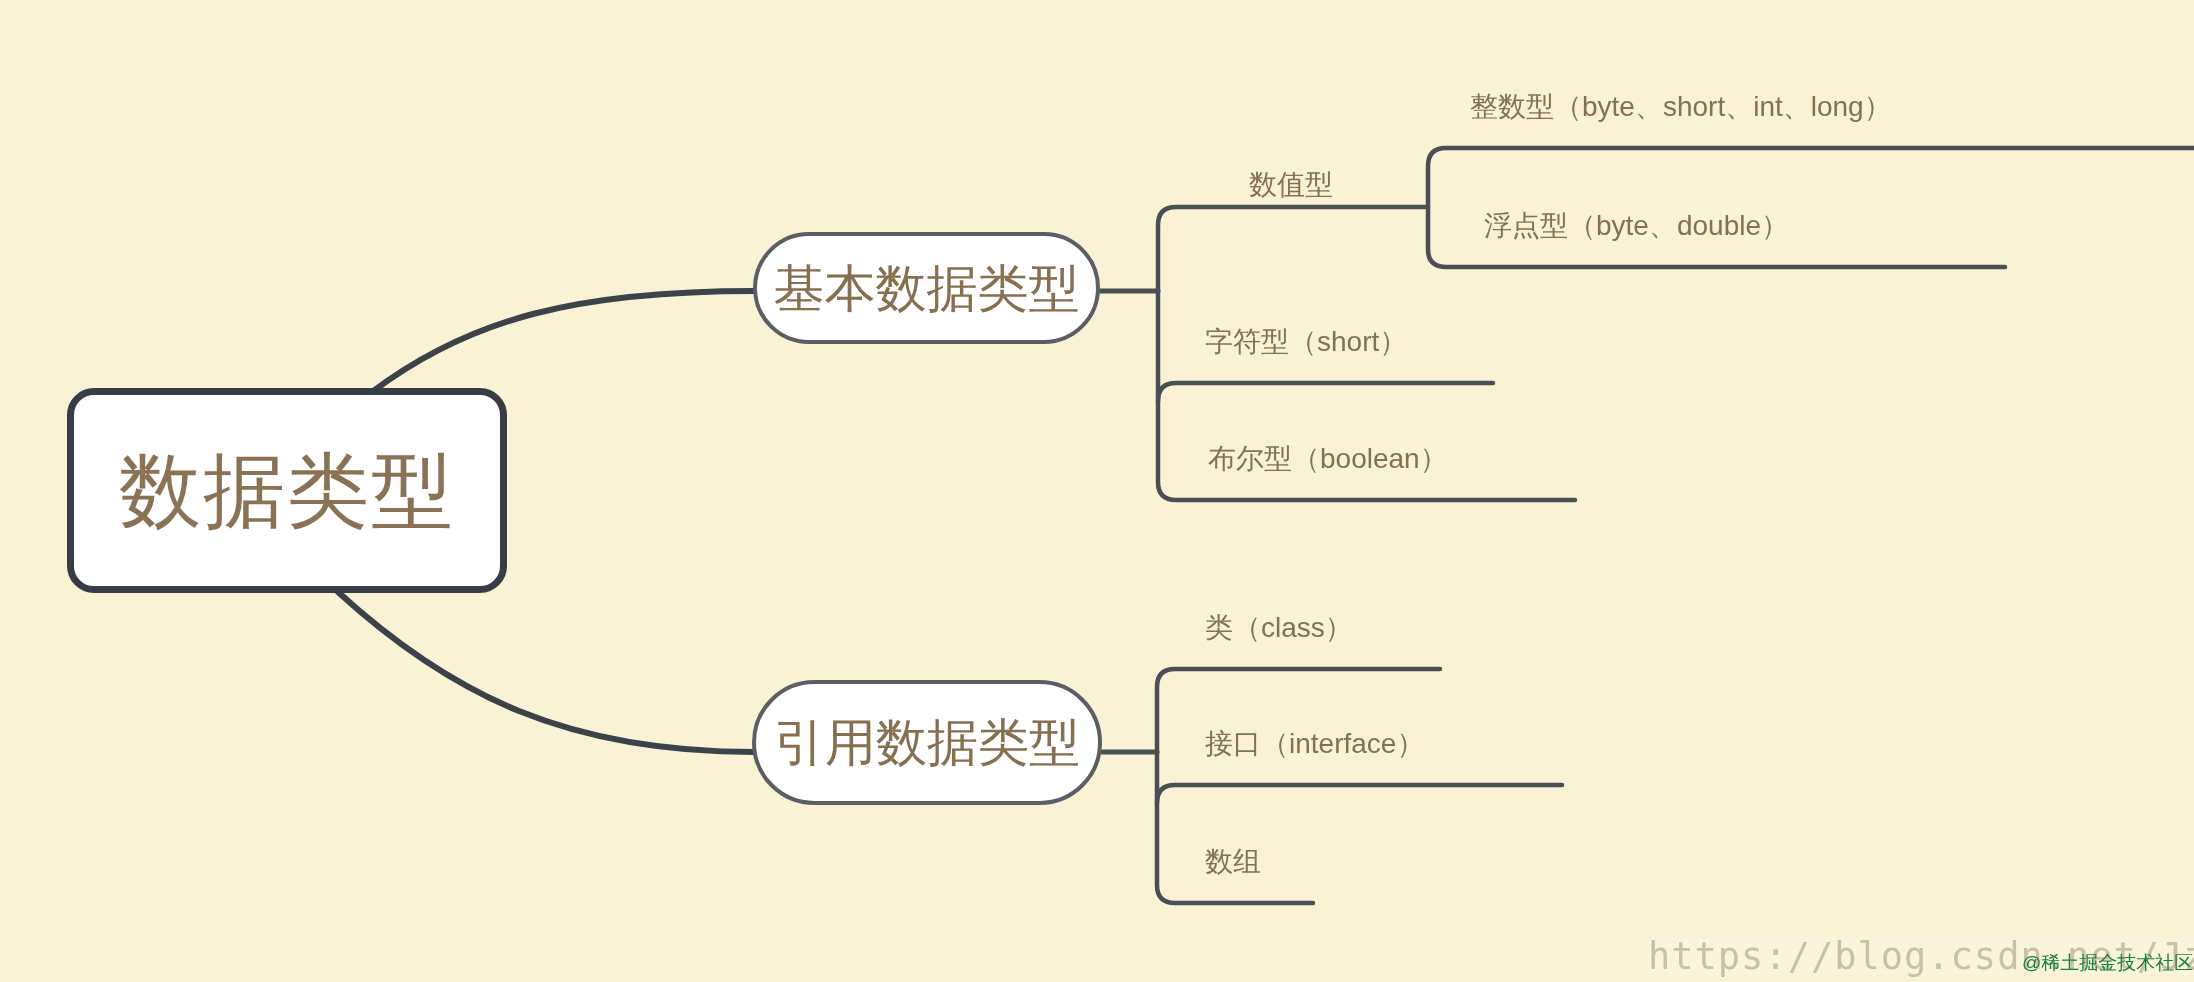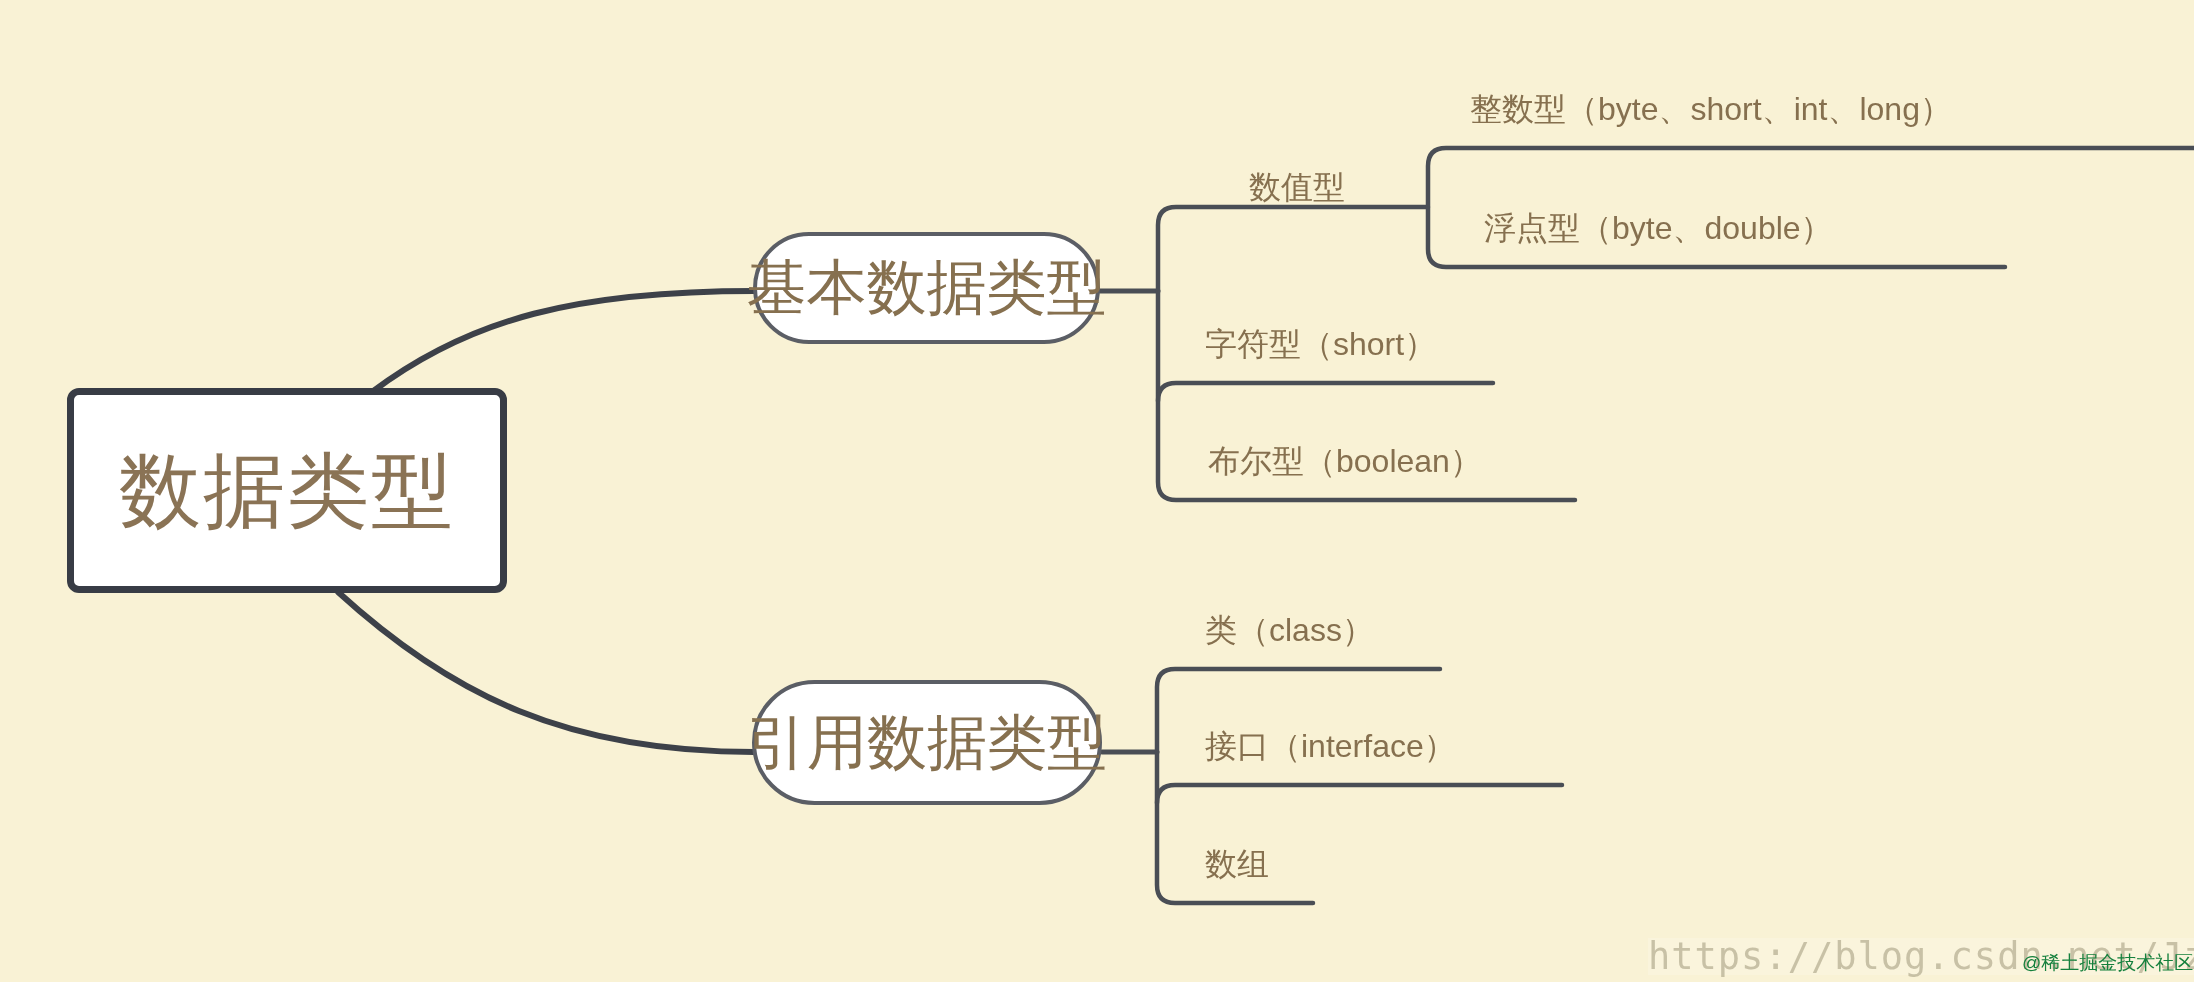--- a/index.html
+++ b/index.html
@@ -11,42 +11,42 @@
     font-family: "Liberation Sans", sans-serif;
   }
   #stage { position: absolute; inset: 0; width: 2194px; height: 982px; }
   svg.connectors { position: absolute; left: 0; top: 0; width: 2194px; height: 982px; display: block; }
 
   .node-root {
     position: absolute; left: 67px; top: 388px; width: 440px; height: 205px;
     box-sizing: border-box;
     background: #ffffff;
     border: 7px solid #383c45;
-    border-radius: 12px;
+    border-radius: 27px;
     display: flex; align-items: center; justify-content: center;
   }
   .node-root .label {
     font-size: 82px; color: #8a7355; letter-spacing: 2px; line-height: 1;
     white-space: nowrap;
   }
 
   .pill {
     position: absolute; box-sizing: border-box;
     background: #ffffff;
     border: 4px solid #5b5e65;
     border-radius: 70px;
     display: flex; align-items: center; justify-content: center;
   }
   #pill-basic { left: 753px; top: 232px; width: 347px; height: 112px; }
   #pill-ref   { left: 752px; top: 680px; width: 350px; height: 125px; }
-  .pill .label { font-size: 60px; color: #86704f; line-height: 1; white-space: nowrap; }
+  .pill .label { font-size: 51px; color: #86704f; line-height: 1; white-space: nowrap; }
 
   .leaf {
     position: absolute;
-    font-size: 32px; color: #86704f; line-height: 1.2;
+    font-size: 28px; color: #86704f; line-height: 1.2;
     white-space: nowrap;
   }
   #leaf-integer   { left: 1470px; top:  90px; }
   #leaf-float     { left: 1484px; top: 209px; }
   #leaf-numeric   { left: 1205px; top: 168px; margin-left: 44px; }
   #leaf-char      { left: 1205px; top: 325px; }
   #leaf-boolean   { left: 1208px; top: 442px; }
   #leaf-class     { left: 1205px; top: 611px; text-align: center; }
   #leaf-interface { left: 1205px; top: 727px; }
   #leaf-array     { left: 1205px; top: 845px; }

